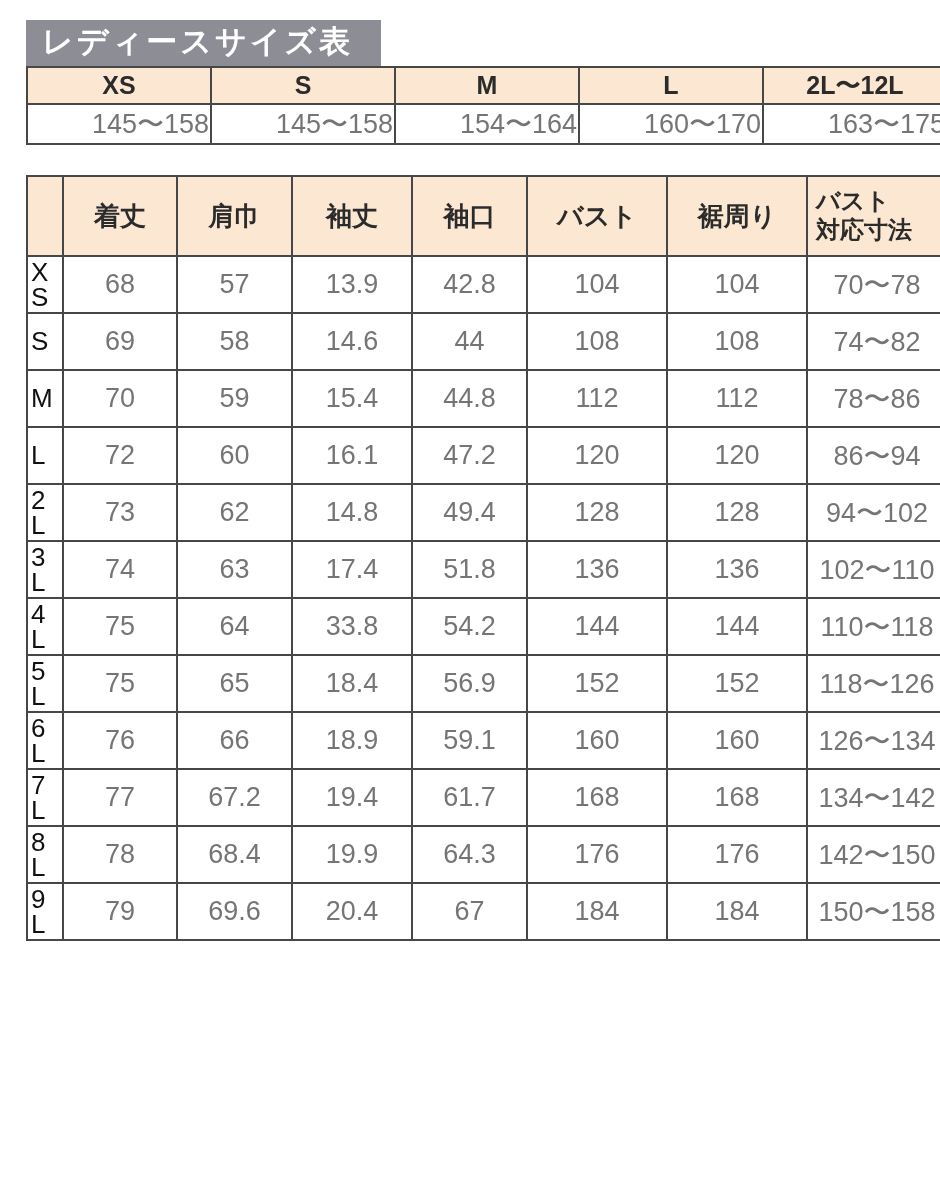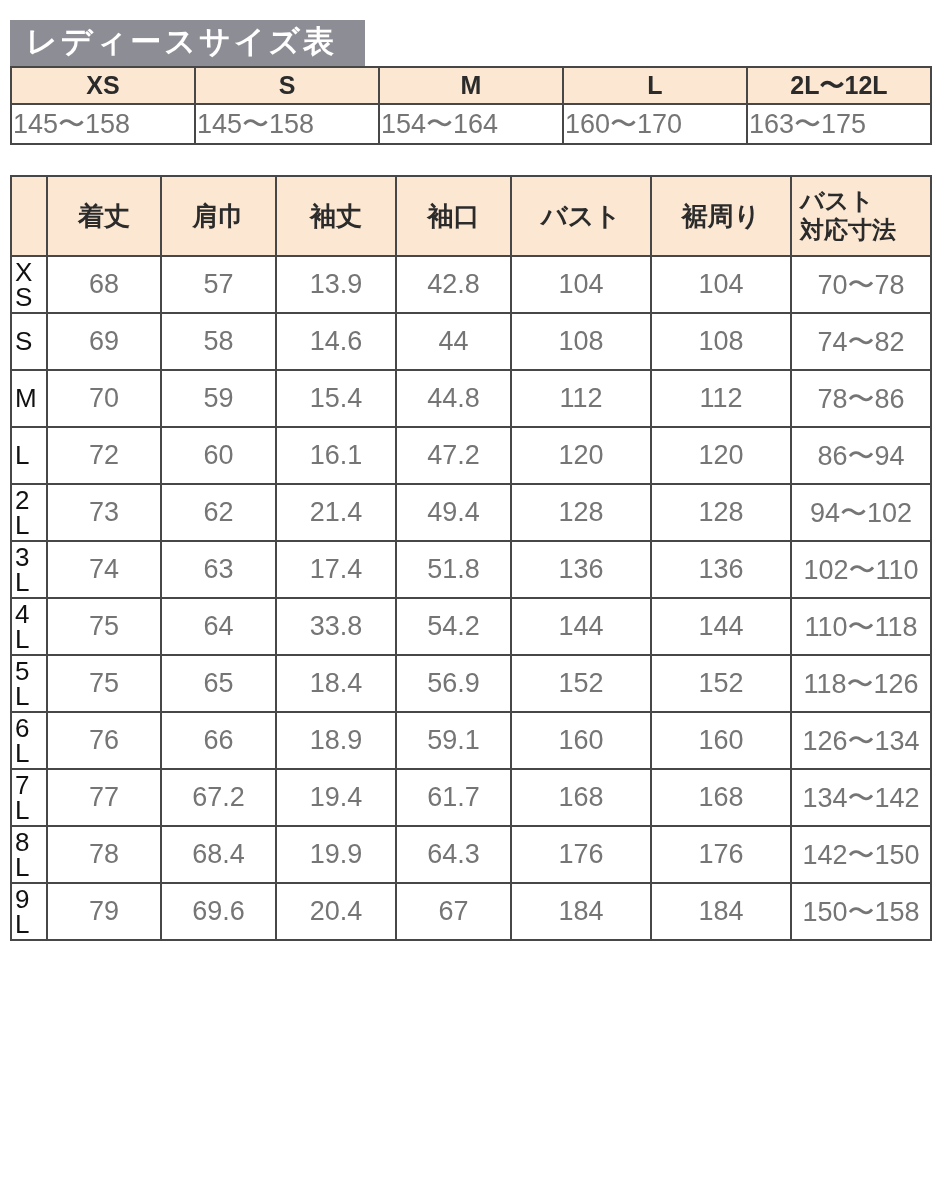--- a/index.html
+++ b/index.html
@@ -3,21 +3,21 @@
 <meta charset="utf-8">
 <style>
   html,body{margin:0;padding:0;}
   body{
     width:940px;height:1200px;
     background:#ffffff;
     font-family:"Liberation Sans","DejaVu Sans",sans-serif;
     color:#1c1c1c;
     overflow:hidden;
   }
-  .wrap{padding:20px 10px 0 10px;}
+  .wrap{padding:20px 10px 0 26px;}
 
   
   .title{
     display:inline-block;
     background:#8d8d95;
     color:#ffffff;
     font-size:31px;
     font-weight:bold;
     letter-spacing:3px;
     padding:5px 28px 7px 16px;
@@ -38,21 +38,21 @@
 
   
   .htable{width:920px;}
   .htable th{
     background:#fbe7d2;
     font-size:25px;font-weight:600;color:#2b2b2b;
     height:37px;text-align:center;margin-top:45px;
   }
   .htable td{
     font-size:27px;color:#757575;
-    height:34px;text-align:left;background:#ffffff;
+    height:34px;text-align:right;background:#ffffff;
   }
 
   
   .stable{width:920px;margin-top:30px;}
   .stable thead th{
     background:#fbe7d2;
     font-size:26px;font-weight:600;color:#2b2b2b;
     height:80px;text-align:center;vertical-align:middle;
   }
   .stable thead th.bust{
@@ -171,21 +171,21 @@
           <td>47.2</td>
           <td>120</td>
           <td>120</td>
           <td>86〜94</td>
         </tr>
         <tr>
           <th>2
 L</th>
           <td>73</td>
           <td>62</td>
-          <td>21.4</td>
+          <td>14.8</td>
           <td>49.4</td>
           <td>128</td>
           <td>128</td>
           <td>94〜102</td>
         </tr>
         <tr>
           <th>3
 L</th>
           <td>74</td>
           <td>63</td>

